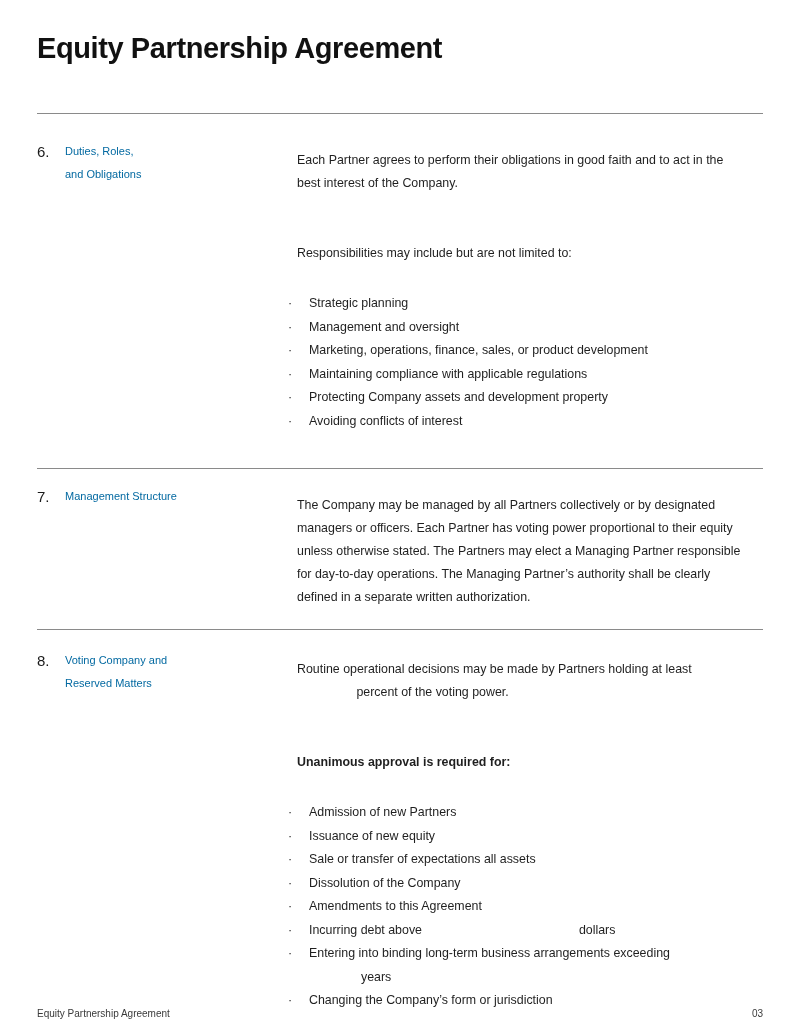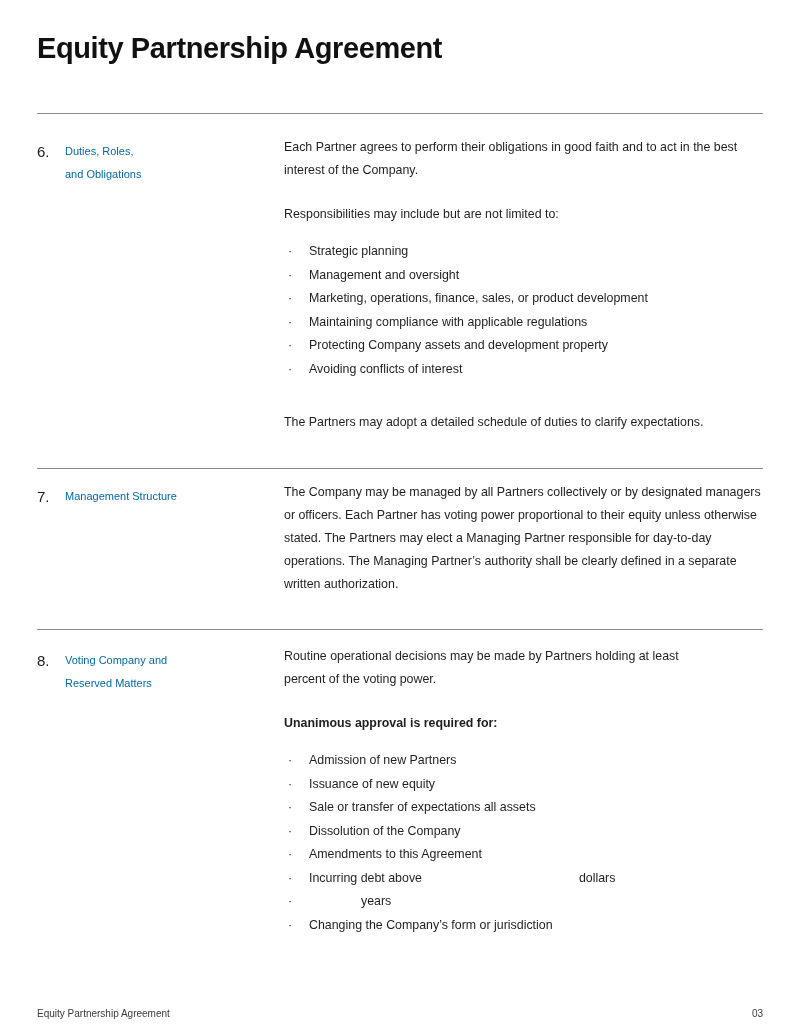--- a/index.html
+++ b/index.html
@@ -85,21 +85,21 @@
   .sec-body {
     flex: 1 1 auto;
     padding-left: 2px;
   }
 
   
   .para {
     font-size: 12.4px;
     line-height: 23px;
     color: #1f1f1f;
-    margin: 0;
+    margin: 13px;
     max-width: 478px;
   }
   .para.wide { max-width: 482px; }
   .para.strong { font-weight: 700; }
   .spacer-21 { height: 21px; }
   .spacer-14 { height: 14px; }
   .spacer-30 { height: 30px; }
 
   ul.bullets {
     list-style: none;
@@ -170,21 +170,20 @@
         <div class="spacer-14"></div>
         <ul class="bullets">
           <li><span class="bullet-dot">·</span><span>Strategic planning</span></li>
           <li><span class="bullet-dot">·</span><span>Management and oversight</span></li>
           <li><span class="bullet-dot">·</span><span>Marketing, operations, finance, sales, or product development</span></li>
           <li><span class="bullet-dot">·</span><span>Maintaining compliance with applicable regulations</span></li>
           <li><span class="bullet-dot">·</span><span>Protecting Company assets and development property</span></li>
           <li><span class="bullet-dot">·</span><span>Avoiding conflicts of interest</span></li>
         </ul>
         <div class="spacer-30"></div>
-        <p class="para">The Partners may adopt a detailed schedule of duties to clarify expectations.</p>
       </div>
     </div>
   </section>
 
   <section class="section s7">
     <div class="sec-row">
       <div class="sec-head">
         <div class="sec-num">7.</div>
         <div class="sec-title">Management Structure</div>
       </div>
@@ -219,20 +218,21 @@
           <li><span class="bullet-dot">·</span><span>Dissolution of the Company</span></li>
           <li><span class="bullet-dot">·</span><span>Amendments to this Agreement</span></li>
           <li>
             <span class="bullet-dot">·</span>
             <span>Incurring debt above</span>
             <span class="blank-gap g-amount"></span>
             <span>dollars</span>
           </li>
           <li>
             <span class="bullet-dot">·</span>
+            <span>Entering into binding long-term business arrangements exceeding</span>
             <span class="cont-line">
               <span>years</span>
             </span>
           </li>
           <li><span class="bullet-dot">·</span><span>Changing the Company’s form or jurisdiction</span></li>
         </ul>
       </div>
     </div>
   </section>
 

